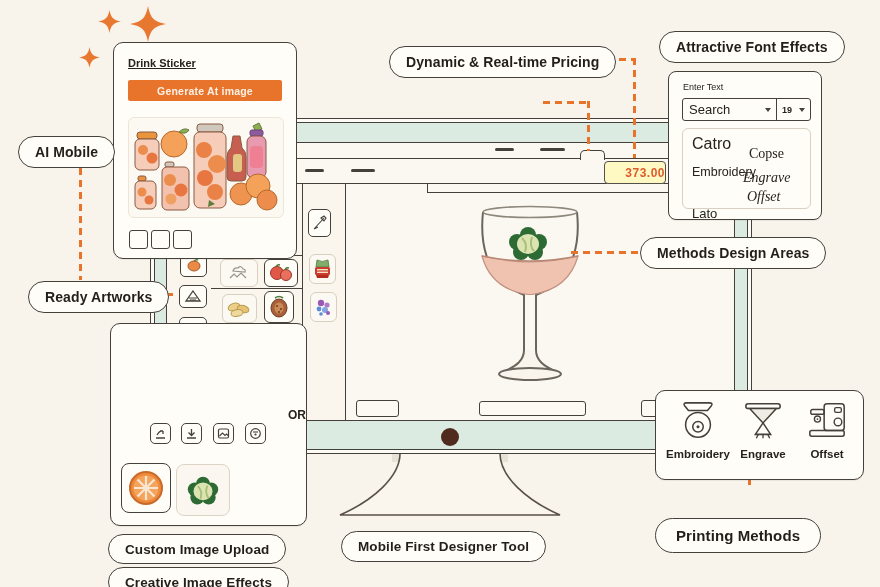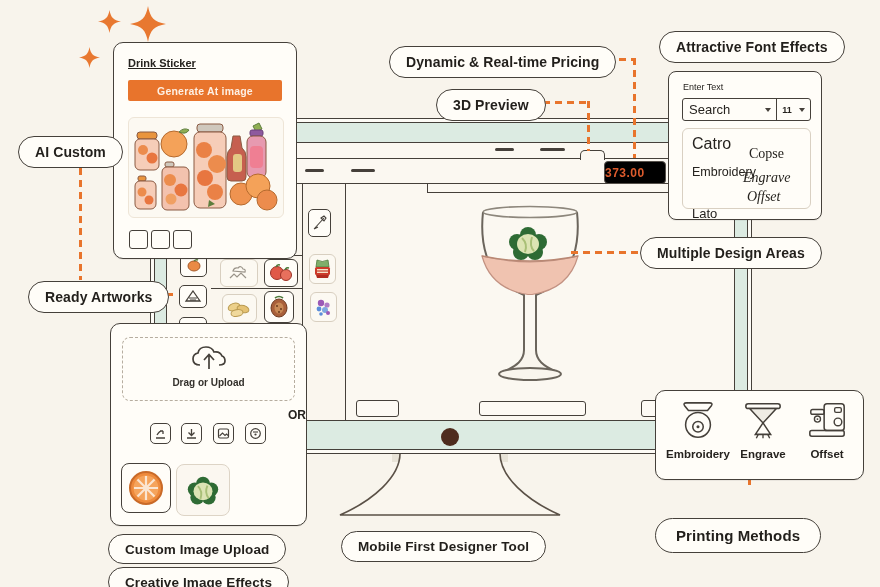--- a/index.html
+++ b/index.html
@@ -20,22 +20,22 @@
   .vline{position:absolute;width:0;border-left:1.4px solid #45403a;}
   
   .monitor{position:absolute;left:150px;top:118px;width:600px;height:334px;background:#fdfbf6;
            border:1.6px solid #45403a;border-radius:7px;z-index:1;}
   .bezel{position:absolute;inset:3px;background:#dcebe2;border:1.2px solid #45403a;border-radius:4px;}
   .screen{position:absolute;left:15px;top:23px;width:567px;height:277px;background:#fbf8f1;
           border:1.4px solid #45403a;overflow:hidden;}
   .mark{position:absolute;height:3px;background:#45403a;border-radius:2px;}
   .tab3d{position:absolute;left:413px;top:7px;width:23px;height:9px;background:#fbf8f1;
          border:1.4px solid #45403a;border-bottom:none;border-radius:5px 5px 0 0;}
-  .price-box{position:absolute;left:437px;top:18px;width:60px;height:21px;background:#000000;
-             border:1.5px solid #55504a;border-radius:4px;display:flex;align-items:center;justify-content:flex-start;
+  .price-box{position:absolute;left:437px;top:18px;width:60px;height:21px;background:#fef9c3;
+             border:1.5px solid #55504a;border-radius:4px;display:flex;align-items:center;justify-content:flex-end;
              font-size:12px;font-weight:bold;letter-spacing:.5px;color:#dd5b2d;}
   .side-panel{position:absolute;left:0;top:41px;width:178px;height:236px;background:#faf6ee;}
   .tool-tile{position:absolute;background:#fffdf8;border:1.5px solid #45403a;border-radius:5px;
              display:flex;align-items:center;justify-content:center;}
   .thumb{position:absolute;background:#fffdf8;border:1.4px solid #45403a;border-radius:6px;
          display:flex;align-items:center;justify-content:center;overflow:hidden;}
   .thumb.lite{border:1.4px solid #d8cfc0;background:#fcf9f2;}
   .brect{position:absolute;background:#fdfaf4;border:1.4px solid #45403a;border-radius:3px;}
   .cam-dot{position:absolute;left:290px;top:309px;width:18px;height:18px;border-radius:50%;background:#4f2c1e;}
   
@@ -266,27 +266,20 @@
         <circle cx="129" cy="68" r="12" fill="#f4a259" stroke="#b56a2e"></circle>
         <circle cx="138" cy="82" r="10" fill="#ec8c4d" stroke="#b56a2e"></circle>
       </svg>
     </div>
     <div class="sc-sq" style="left:15px;top:187px"></div>
     <div class="sc-sq" style="left:37px;top:187px"></div>
     <div class="sc-sq" style="left:59px;top:187px"></div>
   </div>
 
   <div class="card" style="left:110px;top:323px;width:195px;height:201px;z-index:11">
-    <div class="dropzone">
-      <svg style="margin-top:7px" width="38" height="26" viewBox="0 0 38 26">
-        <path d="M10,20 Q3,20 3,14 Q3,9 8,8 Q9,2 16,2 Q22,2 24,7 Q30,6 32,11 Q35,12 35,16 Q35,20 29,20" fill="none" stroke="#45403a" stroke-width="1.7"></path>
-        <path d="M19,24 V10 M14,15 L19,9.5 L24,15" fill="none" stroke="#45403a" stroke-width="1.7"></path>
-      </svg>
-      <span class="drop-label">Drag or Upload</span>
-    </div>
     <div class="or-label">OR</div>
     <button class="up-btn" style="left:39px">
       <svg width="13" height="13" viewBox="0 0 13 13">
           <path d="M2,11 H11 M3,8 Q6,3 9,4 M9,4 l-3,0 M9,4 l0,3" fill="none" stroke="#45403a" stroke-width="1.3"></path>
         </svg>
     </button>
     <button class="up-btn" style="left:70px">
       <svg width="13" height="13" viewBox="0 0 13 13">
           <path d="M6.5,2 V8 M3.5,5.5 L6.5,8.5 L9.5,5.5 M2,11 H11" fill="none" stroke="#45403a" stroke-width="1.3"></path>
         </svg>
@@ -325,21 +318,21 @@
       </svg>
     </div>
   </div>
 
   <div class="card" style="left:668px;top:71px;width:152px;height:147px;border-radius:8px">
     <div class="fp-label">Enter Text</div>
     <div class="fp-search">
       <span class="txt">Search</span>
       <span class="caret"></span>
       <span class="fp-divider"></span>
-      <span class="fp-size">11</span>
+      <span class="fp-size">19</span>
       <span class="caret"></span>
     </div>
     <div class="fontbox">
       <span class="f-catro">Catro</span>
       <span class="f-copse">Copse</span>
       <span class="f-embroidery">Embroidery</span>
       <span class="f-engrave">Engrave</span>
       <span class="f-lato">Lato</span>
       <span class="f-offset">Offset</span>
     </div>
@@ -372,36 +365,33 @@
         <rect x="5" y="8" width="14" height="5" rx="2" fill="none" stroke="#45403a" stroke-width="1.5"></rect>
         <circle cx="12" cy="18" r="3.2" fill="none" stroke="#45403a" stroke-width="1.4"></circle>
           <circle cx="12" cy="18" r="1" fill="#45403a"></circle>
         <rect x="4" y="30" width="36" height="6" rx="2" fill="none" stroke="#45403a" stroke-width="1.6"></rect>
       </svg>
       <span class="pm-label">Offset</span>
     </div>
   </div>
 
   <div class="pill" style="left:18px;top:136px">
-      <span>AI Custom</span>
+      <span>AI Mobile</span>
     </div>
   <div class="pill" style="left:28px;top:281px">
       <span>Ready Artworks</span>
     </div>
   <div class="pill" style="left:389px;top:46px">
       <span>Dynamic &amp; Real-time Pricing</span>
     </div>
-  <div class="pill" style="left:436px;top:89px">
-      <span>3D Preview</span>
-    </div>
   <div class="pill" style="left:659px;top:31px">
       <span>Attractive Font Effects</span>
     </div>
   <div class="pill" style="left:640px;top:237px">
-      <span>Multiple Design Areas</span>
+      <span>Methods Design Areas</span>
     </div>
   <div class="pill" style="left:108px;top:534px;height:28px;font-size:13.5px">
       <span>Custom Image Upload</span>
     </div>
   <div class="pill" style="left:108px;top:567px;height:28px;font-size:13.5px">
       <span>Creative Image Effects</span>
     </div>
   <div class="pill" style="left:341px;top:531px;height:29px;font-size:13.5px">
       <span>Mobile First Designer Tool</span>
     </div>

